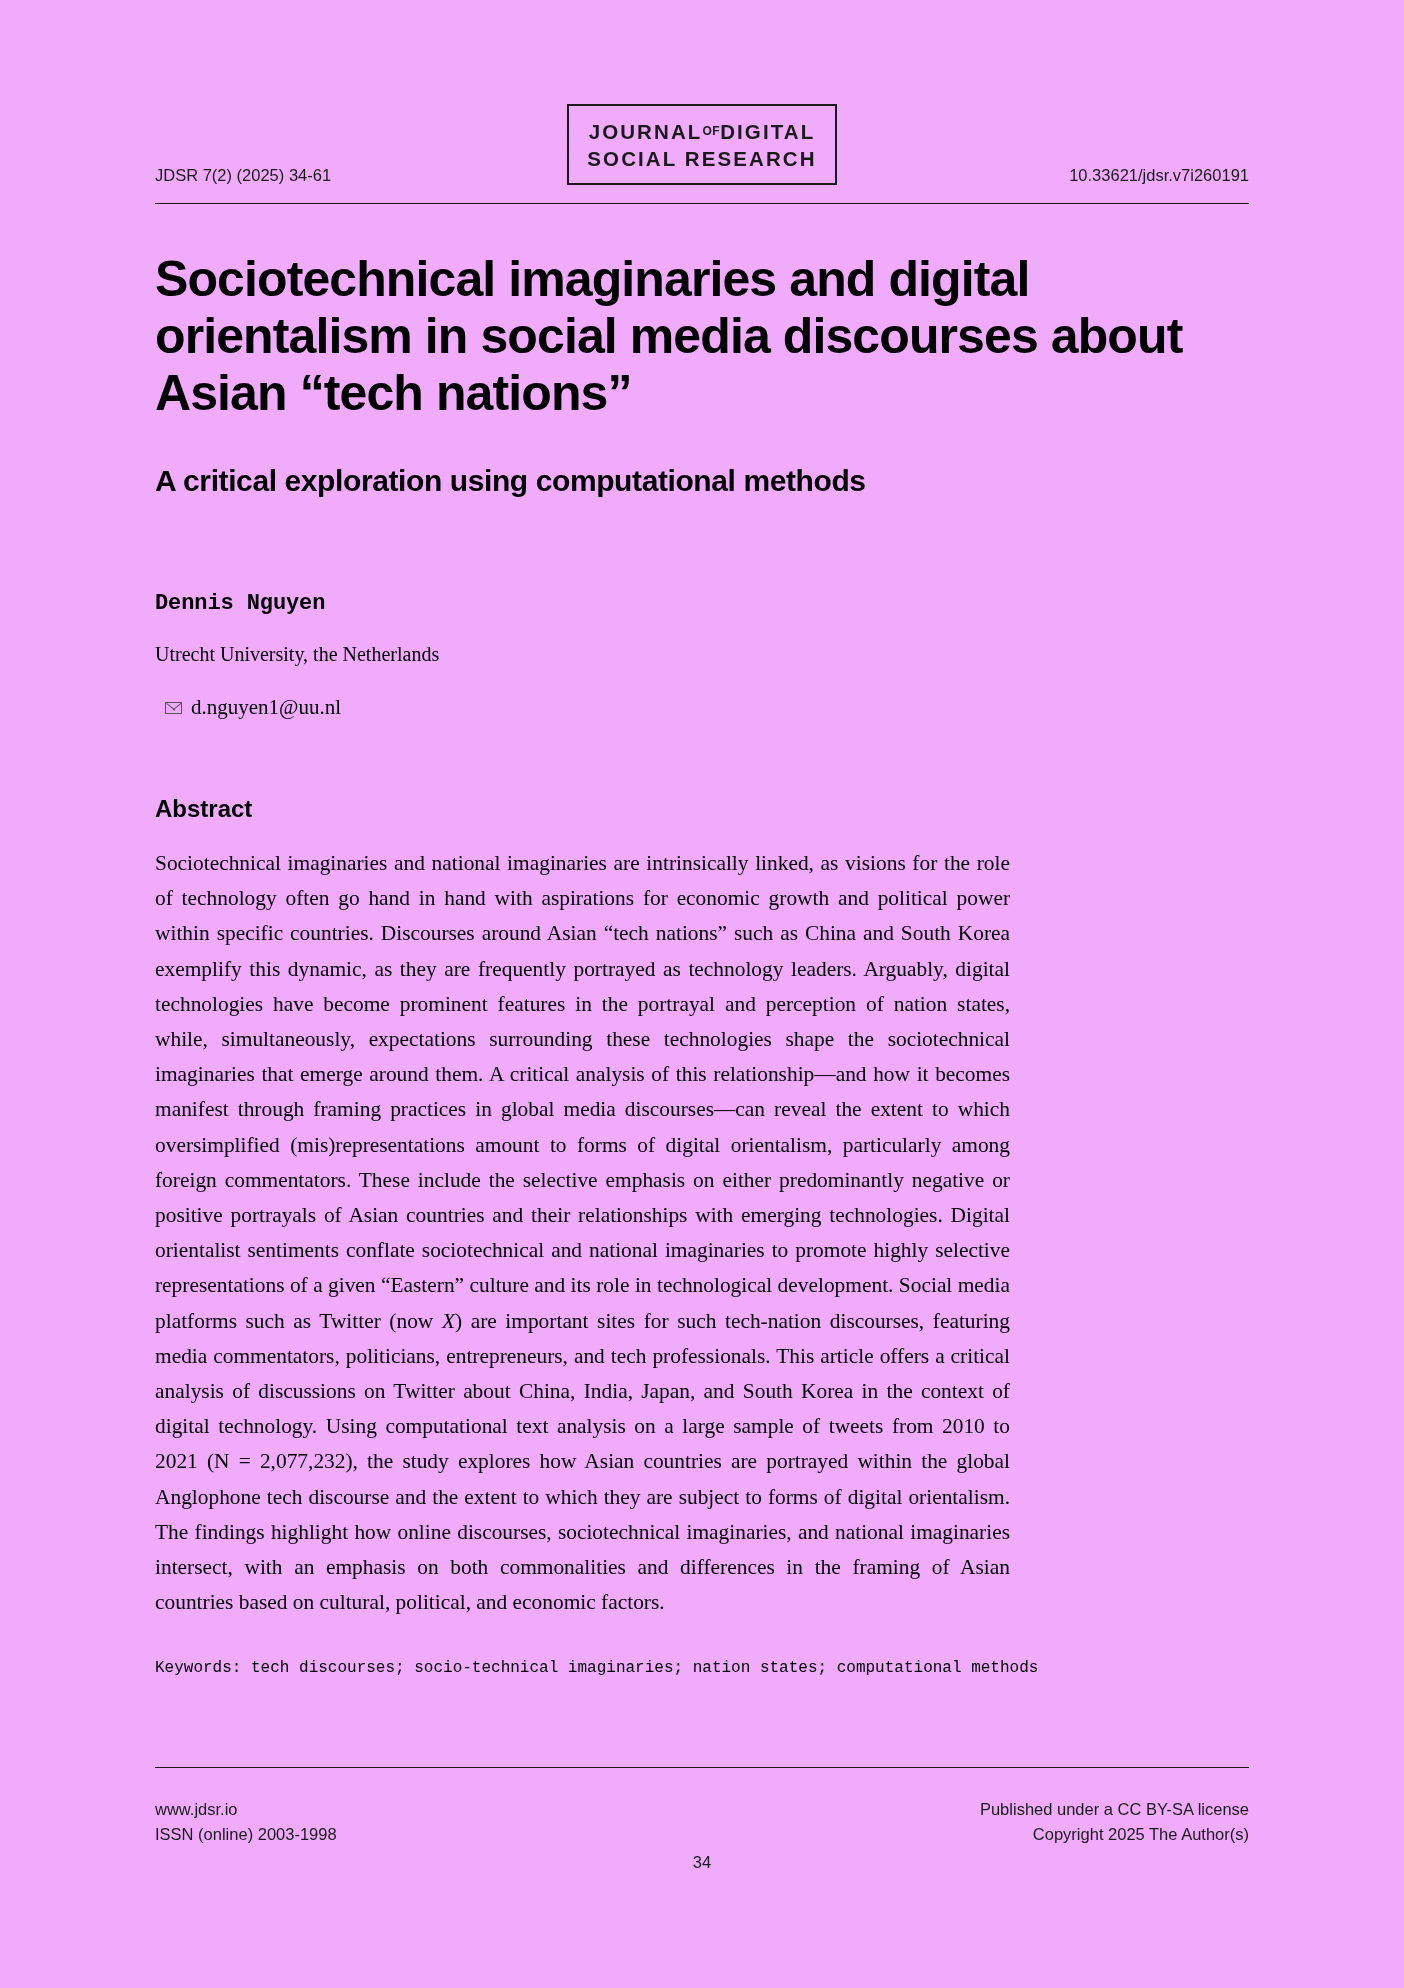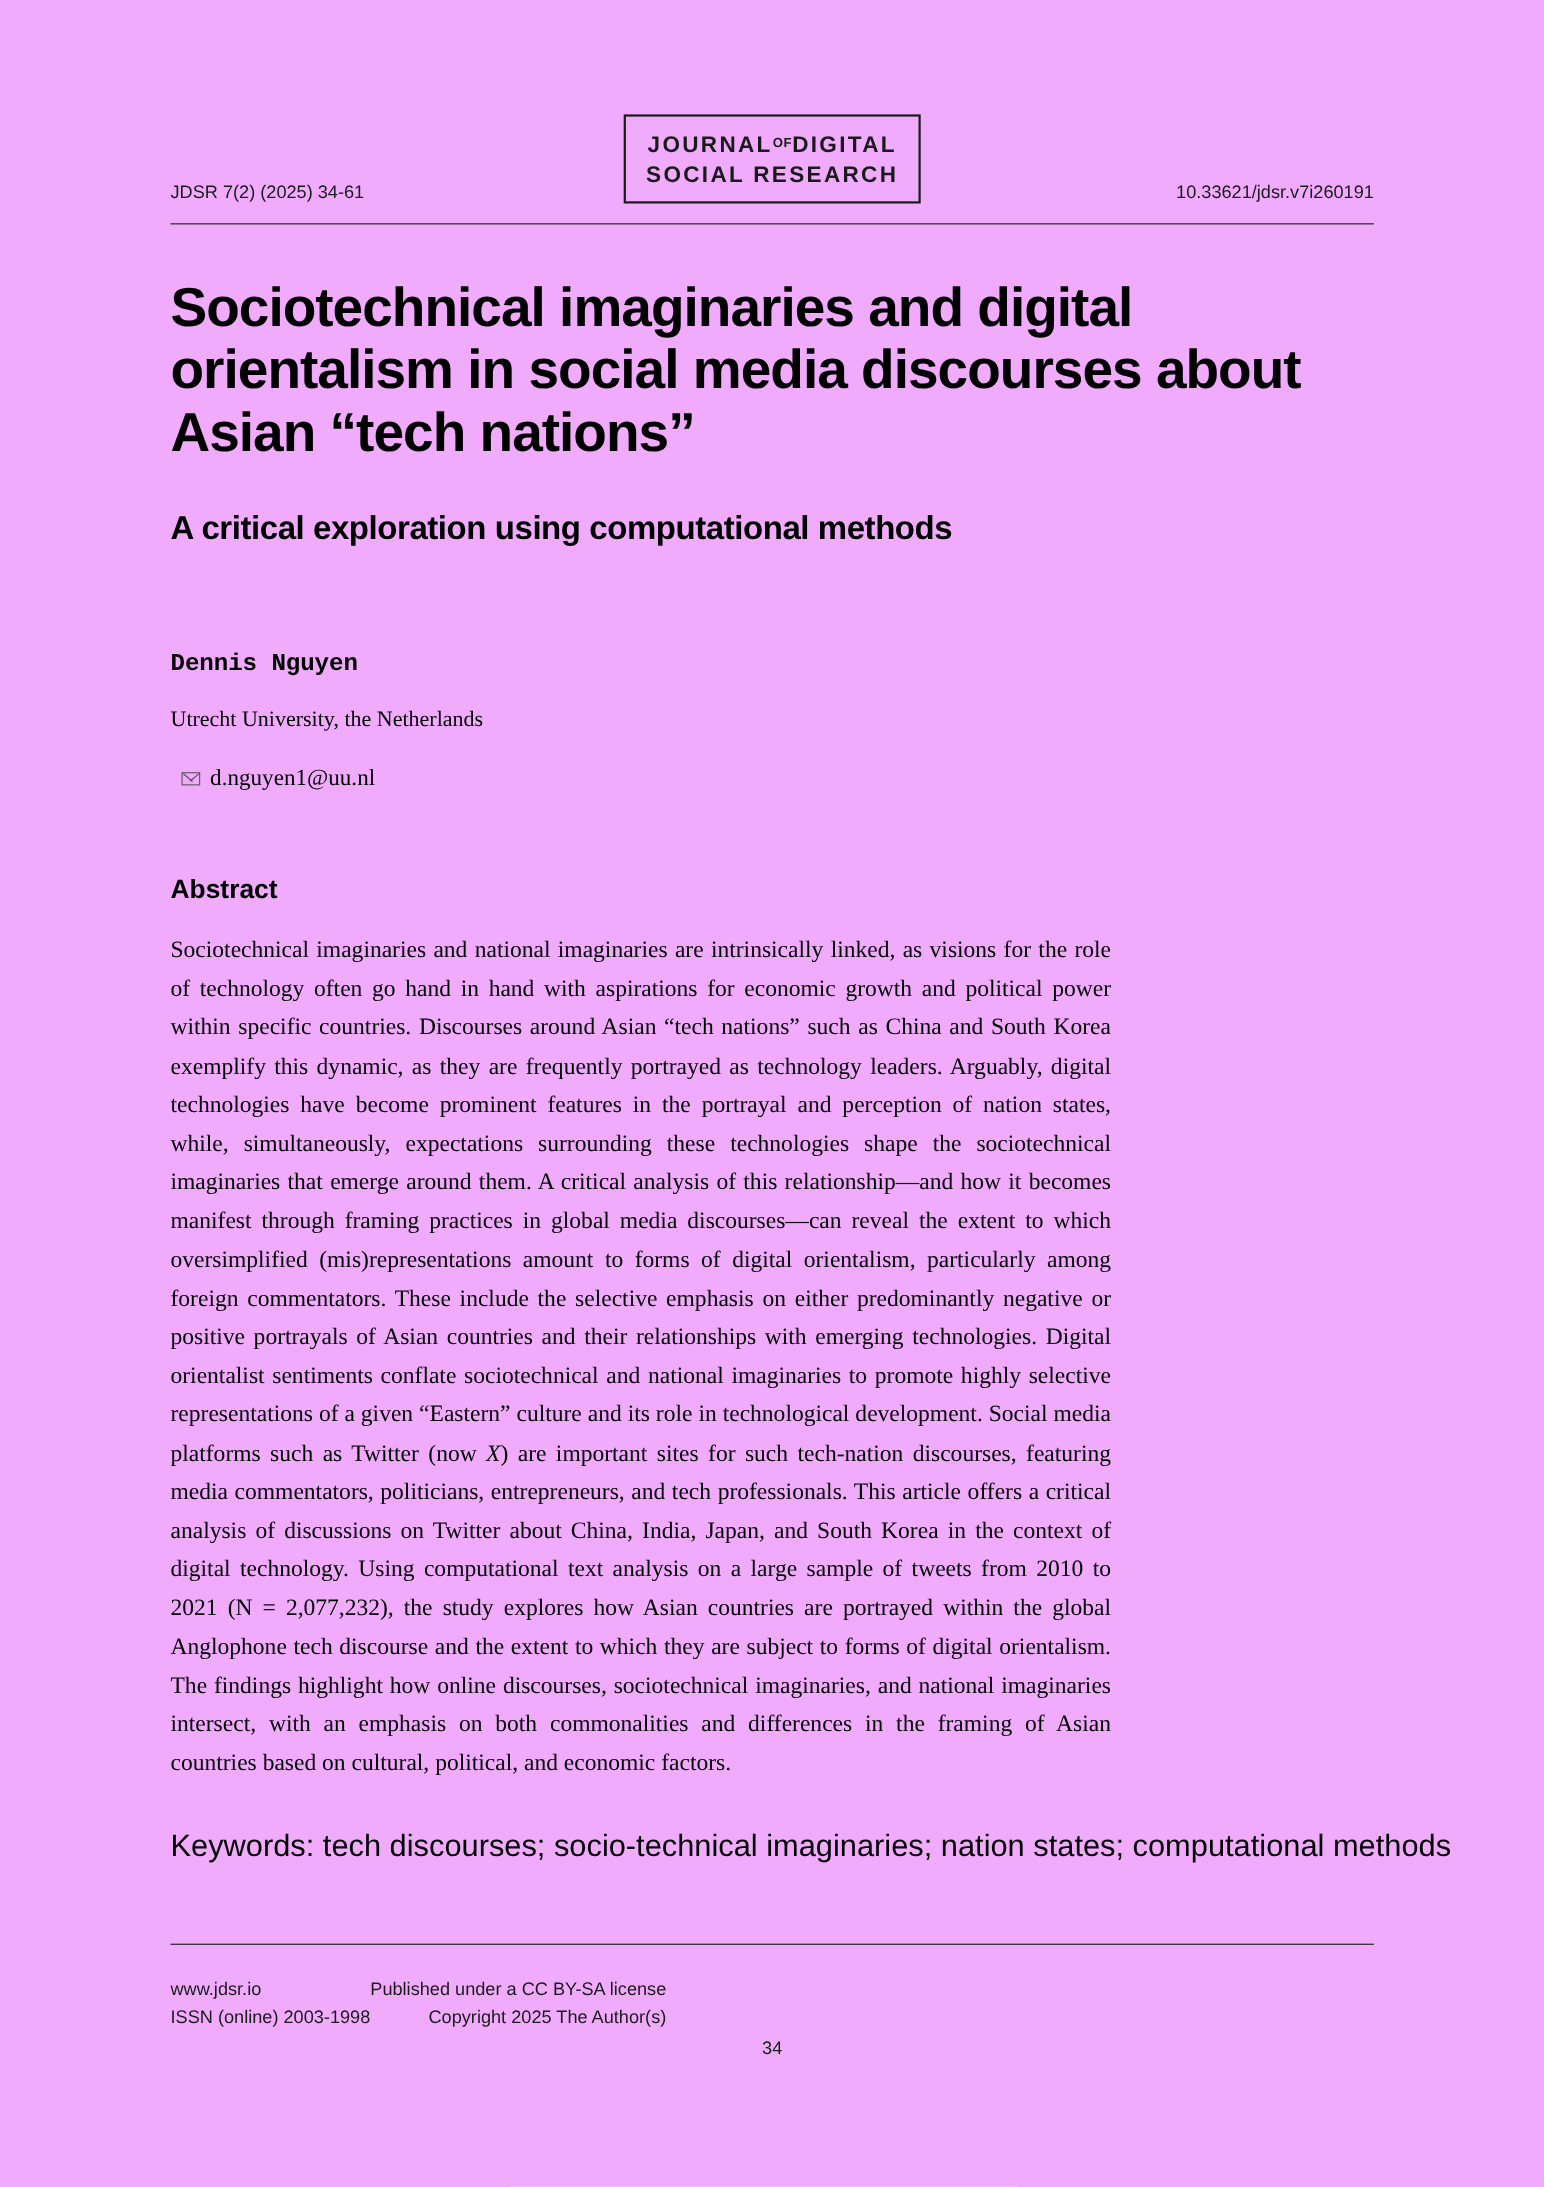--- a/index.html
+++ b/index.html
@@ -167,42 +167,43 @@
     text-align: justify;
     text-justify: inter-word;
     margin: 23px 0 0 0;
     max-width: 855px;
   }
   .abstract-body .ital {
     font-style: italic;
   }
 
   .keywords {
-    font-family: Liberation Sans, sans-serif;
-    font-size: 28px;
+    font-family: Liberation Mono, monospace;
+    font-size: 16px;
     line-height: 1.645;
     margin: 35px 0 0 0;
     white-space: nowrap;
   }
 
   
   .footer-rule {
     position: absolute;
     left: 155px;
     right: 155px;
     top: 1767px;
     height: 1px;
     background: #1a1a1a;
   }
   .footer {
     position: absolute;
     left: 155px;
     right: 155px;
     top: 1797px;
     display: flex;
+    justify-content: space-between;
     font-family: "Liberation Sans", sans-serif;
     font-size: 16.5px;
     line-height: 1.5;
     color: #1a1a1a;
   }
   .footer-right {
     text-align: right;
   }
   .page-number {
     position: absolute;

